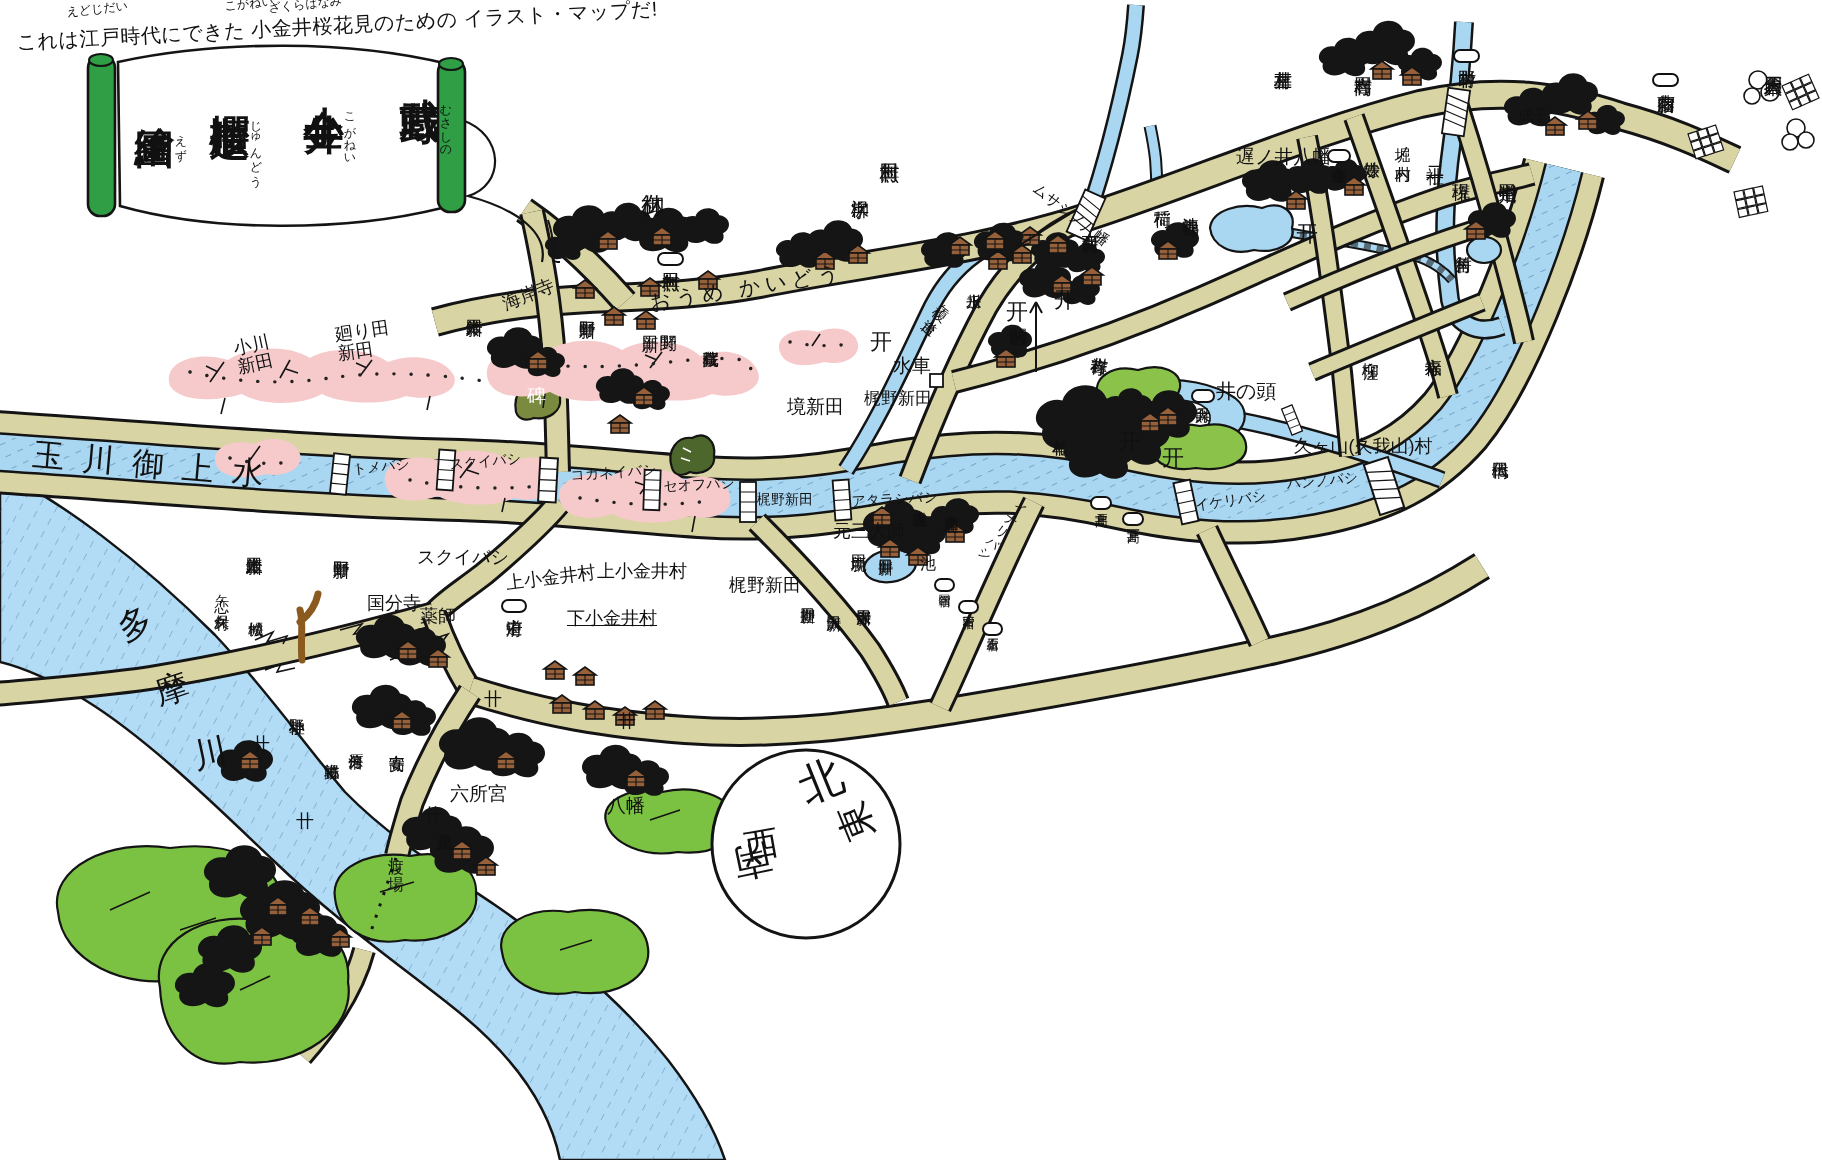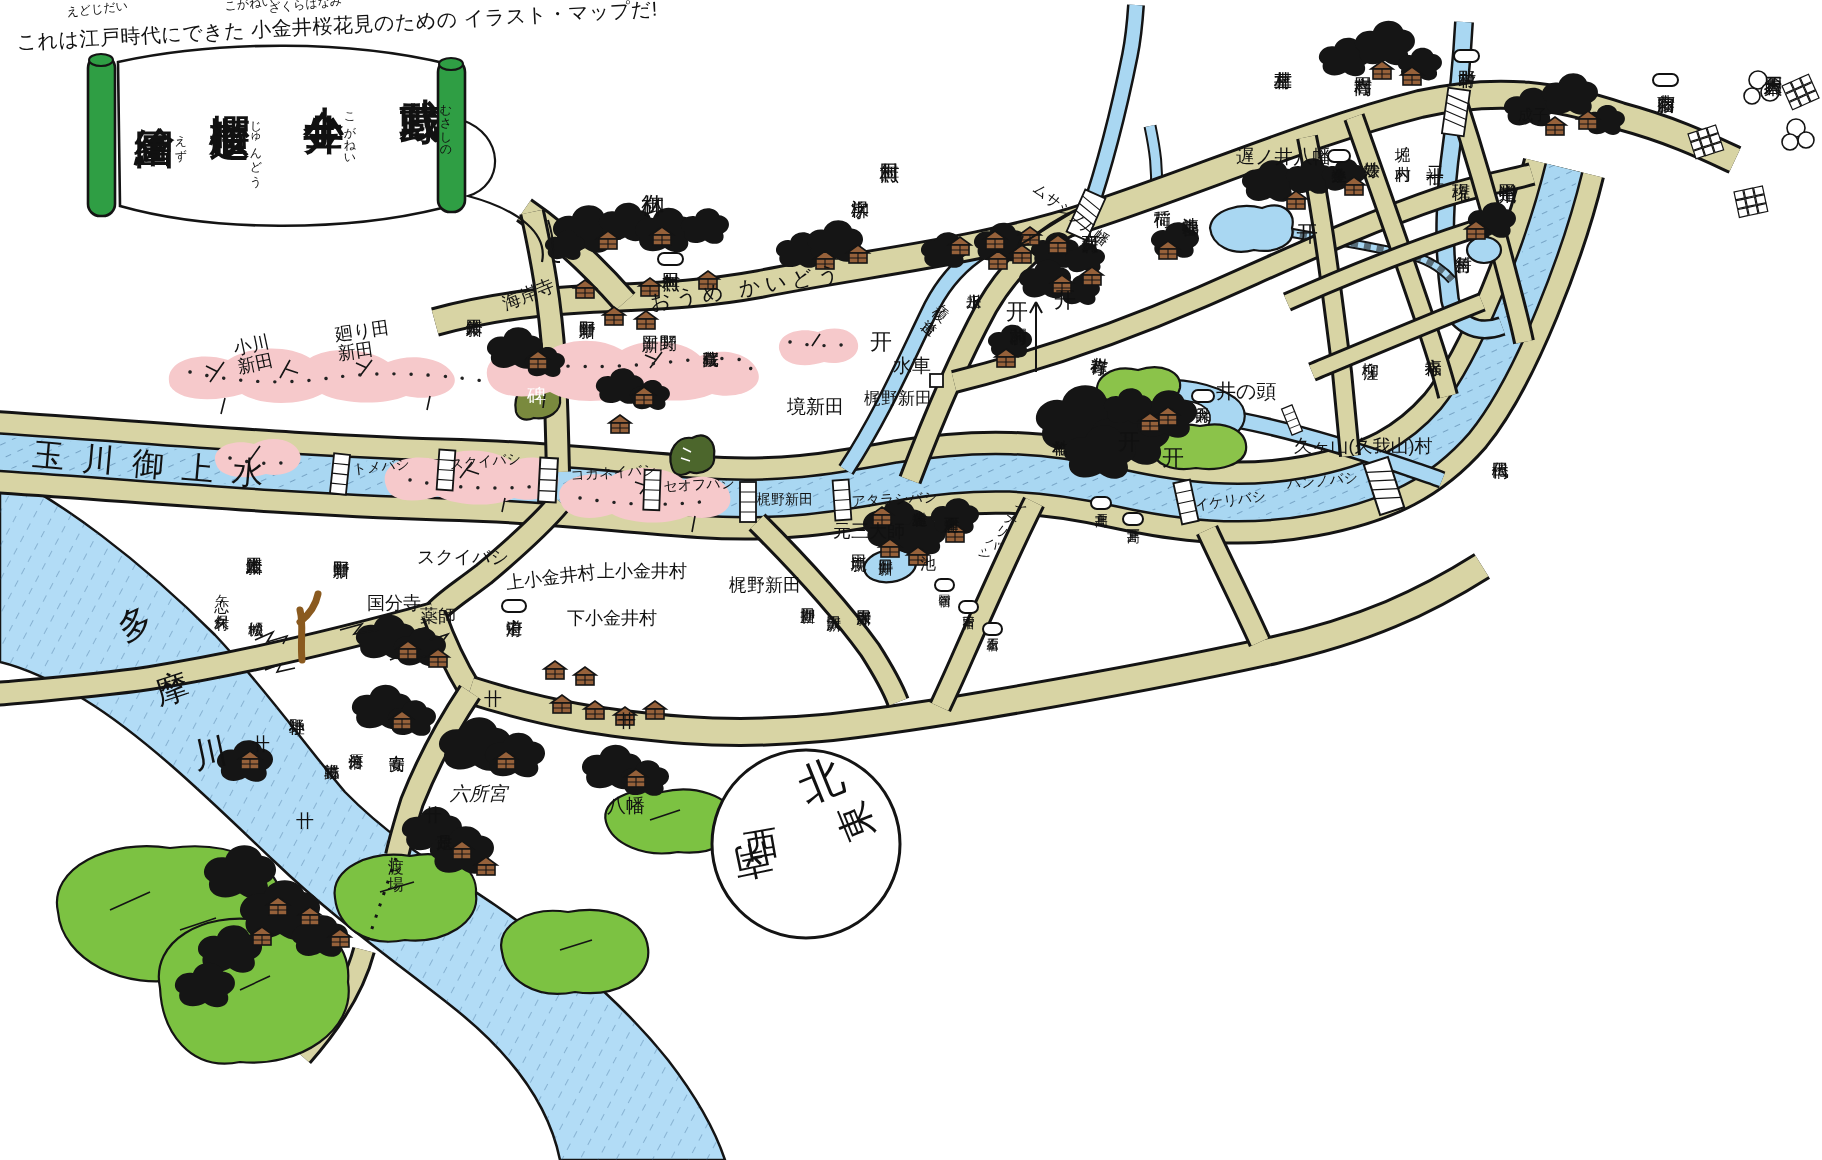--- a/index.html
+++ b/index.html
@@ -389,42 +389,42 @@
       <div class="lbl v" style="left: 878px; top: 548px; font-size: 15px;">井口新田</div>
       <div class="lbl v" style="left: 245px; top: 544px; font-size: 17px;">上鈴木新田</div>
       <div class="lbl v" style="left: 332px; top: 548px; font-size: 17px;">野中新田</div>
       <div class="lbl v" style="left: 214px; top: 586px; font-size: 15px;">恋ヶ久保村</div>
       <div class="lbl v" style="left: 248px; top: 610px; font-size: 15px;">傾城松</div>
       <div class="lbl" style="left: 367px; top: 594px; font-size: 18px;">国分寺</div>
       <div class="lbl" style="left: 420px; top: 607px; font-size: 18px;">薬師</div>
       <div class="lbl" style="left: 417px; top: 548px; font-size: 18px;">スクイバシ</div>
       <div class="lbl" style="left: 505px; top: 574px; font-size: 18px; transform: rotate(-7deg);">上小金井村</div>
       <div class="lbl" style="left: 597px; top: 562px; font-size: 18px;">上小金井村</div>
-      <div class="lbl" style="left: 567px; top: 609px; font-size: 18px;">下小金井村</div>
+      <div class="lbl" style="left: 567px; top: 609px; font-size: 18px; text-decoration: underline;">下小金井村</div>
       <div class="lbl" style="left: 729px; top: 576px; font-size: 18px;">梶野新田</div>
       <div class="lbl v oval" style="left: 501px; top: 599px; font-size: 17px;">府中道</div>
       <div class="lbl" style="left: 833px; top: 522px; font-size: 18px; text-align: center;">元三大師</div>
       <div class="lbl" style="left: 920px; top: 556px; font-size: 16px;">池</div>
       <div class="lbl v" style="left: 912px; top: 500px; font-size: 15px;">上連雀村</div>
       <div class="lbl v" style="left: 944px; top: 506px; font-size: 15px;">下連雀村</div>
       <div class="lbl v" style="left: 1052px; top: 428px; font-size: 15px;">牟礼村</div>
       <div class="lbl v oval" style="left: 1090px; top: 496px; font-size: 13px;">上高井戸</div>
       <div class="lbl v oval" style="left: 1122px; top: 512px; font-size: 13px;">下高井戸</div>
       <div class="lbl v" style="left: 1024px; top: 492px; font-size: 13px; transform: rotate(38deg);">イナリバシ</div>
       <div class="lbl v oval" style="left: 934px; top: 578px; font-size: 12px;">国領宿</div>
       <div class="lbl v oval" style="left: 958px; top: 600px; font-size: 12px;">下布田宿</div>
       <div class="lbl v oval" style="left: 982px; top: 622px; font-size: 12px;">上石原宿</div>
       <div class="lbl v" style="left: 800px; top: 596px; font-size: 15px;">押立新田</div>
       <div class="lbl v" style="left: 826px; top: 604px; font-size: 15px;">大沢新田</div>
       <div class="lbl v" style="left: 856px; top: 598px; font-size: 15px;">深大寺新田</div>
       <div class="lbl v" style="left: 288px; top: 706px; font-size: 16px;">小野神社</div>
       <div class="lbl v" style="left: 348px; top: 742px; font-size: 15px;">分倍河原</div>
       <div class="lbl v" style="left: 324px; top: 752px; font-size: 15px;">古戦場跡</div>
       <div class="lbl v" style="left: 388px; top: 742px; font-size: 16px;">高安寺</div>
-      <div class="lbl" style="left: 450px; top: 784px; font-size: 19px; font-style: italic;">六所宮</div>
+      <div class="lbl" style="left: 450px; top: 784px; font-size: 19px;">六所宮</div>
       <div class="lbl" style="left: 607px; top: 796px; font-size: 19px;">八幡</div>
       <div class="lbl v" style="left: 387px; top: 846px; font-size: 16px;">渡し場</div>
       <div class="lbl v" style="left: 436px; top: 822px; font-size: 16px;">是政</div>
       <div class="lbl" style="left: 112px; top: 615px; font-size: 34px; transform: rotate(-25deg);">多</div>
       <div class="lbl" style="left: 150px; top: 678px; font-size: 34px; transform: rotate(-18deg);">摩</div>
       <div class="lbl" style="left: 190px; top: 740px; font-size: 34px; transform: rotate(-12deg);">川</div>
       <div class="lbl" style="left: 34px; top: 438px; font-size: 32px; transform: rotate(5deg); letter-spacing: 18px;">玉川御上水</div>
       <div class="lbl" style="left: 352px; top: 462px; font-size: 14px; transform: rotate(-6deg);">トメバシ</div>
       <div class="lbl" style="left: 449px; top: 457px; font-size: 14px; transform: rotate(-5deg);">スクイバシ</div>
       <div class="lbl" style="left: 570px; top: 468px; font-size: 14px; transform: rotate(-4deg);">コカネイバシ</div>

